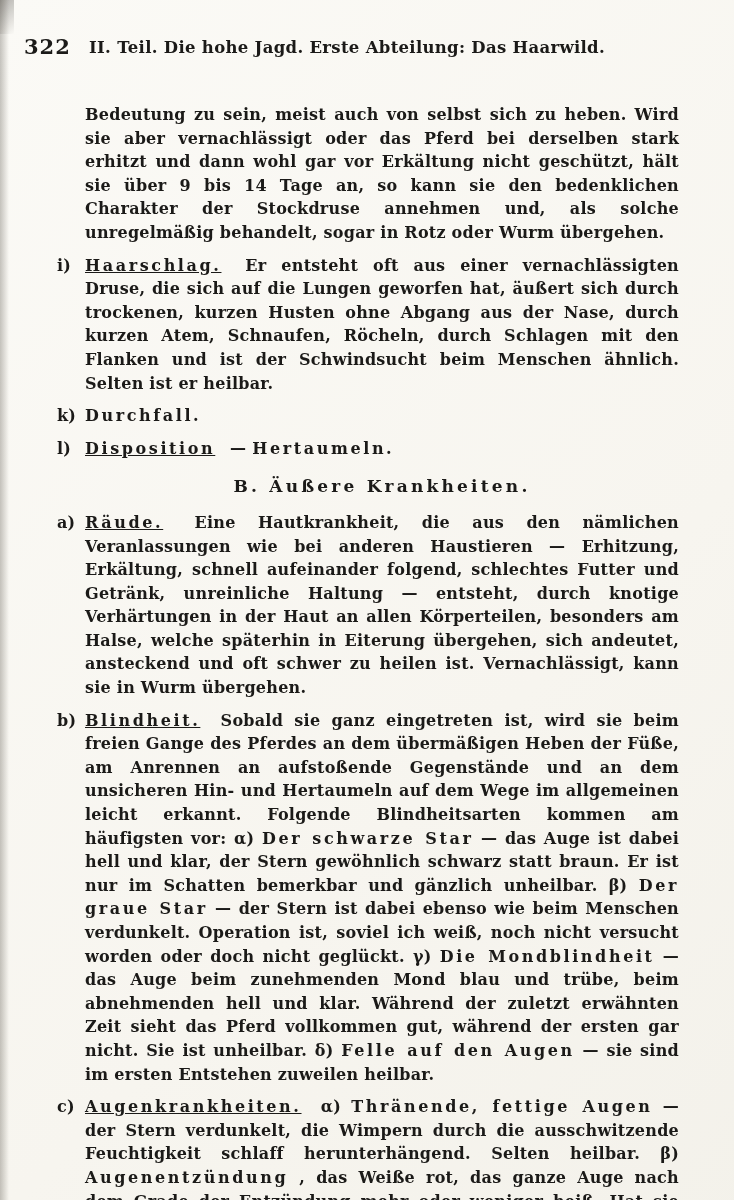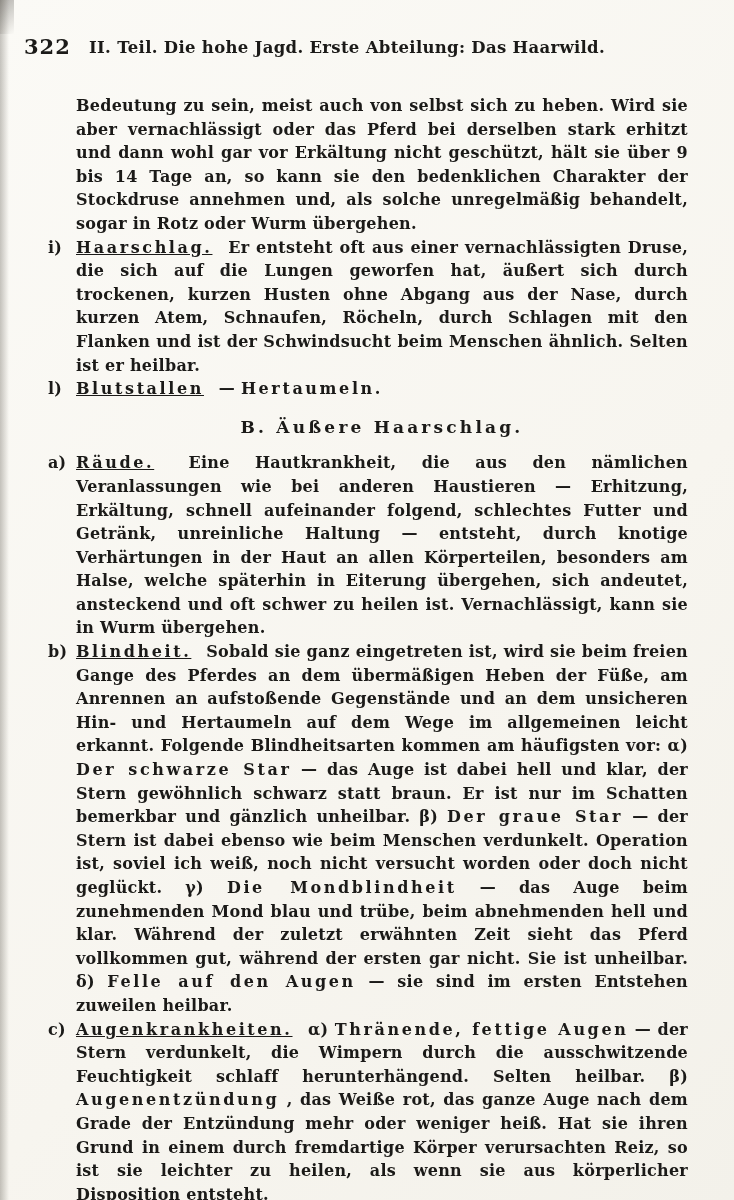--- a/index.html
+++ b/index.html
@@ -41,21 +41,21 @@
   }
 
   .page-body {
     padding: 28px 46px 0 76px;
     text-align: justify;
     font-size: 16px;
     line-height: 23.6px;
     font-weight: bold;
     letter-spacing: 0.25px;
   }
-  .para { margin: 0; }
+  .para { margin: 9px; }
   .item { text-indent: -28px; }
   .label { display: inline-block; width: 28px; text-indent: 0; }
   .seg.spaced { letter-spacing: 2.6px; }
   .seg.lead { margin-right: 9px; text-decoration: underline; }
   .section-heading {
     text-align: center;
     text-indent: 0;
     font-size: 17px;
     font-weight: bold;
     letter-spacing: 3.2px;
@@ -70,20 +70,21 @@
   <div class="edge-left"></div>
 
   <div class="header">
     <div class="page-number">322</div>
     <div class="running-title">II. Teil.  Die hohe Jagd.  Erste Abteilung:  Das Haarwild.</div>
   </div>
 
   <div class="page-body">
       <p class="para"><span class="seg">Bedeutung zu sein, meist auch von selbst sich zu heben.  Wird sie aber vernachlässigt oder das Pferd bei derselben stark erhitzt und dann wohl gar vor Erkältung nicht geschützt, hält sie über 9 bis 14 Tage an, so kann sie den bedenklichen Charakter der Stockdruse annehmen und, als solche unregelmäßig behandelt, sogar in Rotz oder Wurm übergehen.</span> </p>
       <p class="para item"><span class="label">i)</span><span class="seg spaced lead">Haarschlag.</span> <span class="seg"> Er entsteht oft aus einer vernachlässigten Druse, die sich auf die Lungen geworfen hat, äußert sich durch trockenen, kurzen Husten ohne Abgang aus der Nase, durch kurzen Atem, Schnaufen, Röcheln, durch Schlagen mit den Flanken und ist der Schwindsucht beim Menschen ähnlich. Selten ist er heilbar.</span> </p>
-      <p class="para item"><span class="label">l)</span><span class="seg spaced lead">Blutstallen</span> <span class="seg"> — </span> <span class="seg spaced">Hertaumeln.</span> </p>
-      <h3 class="section-heading">B. Äußere Haarschlag.</h3>
+      <p class="para item"><span class="label">k)</span><span class="seg spaced">Durchfall.</span> </p>
+      <p class="para item"><span class="label">l)</span><span class="seg spaced lead">Disposition</span> <span class="seg"> — </span> <span class="seg spaced">Hertaumeln.</span> </p>
+      <h3 class="section-heading">B. Äußere Krankheiten.</h3>
       <p class="para item"><span class="label">a)</span><span class="seg spaced lead">Räude.</span> <span class="seg"> Eine Hautkrankheit, die aus den nämlichen Veranlassungen wie bei anderen Haustieren — Erhitzung, Erkältung, schnell aufeinander folgend, schlechtes Futter und Getränk, unreinliche Haltung — entsteht, durch knotige Verhärtungen in der Haut an allen Körperteilen, besonders am Halse, welche späterhin in Eiterung übergehen, sich andeutet, ansteckend und oft schwer zu heilen ist.  Vernachlässigt, kann sie in Wurm übergehen.</span> </p>
       <p class="para item"><span class="label">b)</span><span class="seg spaced lead">Blindheit.</span> <span class="seg"> Sobald sie ganz eingetreten ist, wird sie beim freien Gange des Pferdes an dem übermäßigen Heben der Füße, am Anrennen an aufstoßende Gegenstände und an dem unsicheren Hin- und Hertaumeln auf dem Wege im allgemeinen leicht erkannt.  Folgende Blindheitsarten kommen am häufigsten vor: α) </span> <span class="seg spaced">Der schwarze Star</span> <span class="seg"> — das Auge ist dabei hell und klar, der Stern gewöhnlich schwarz statt braun.  Er ist nur im Schatten bemerkbar und gänzlich unheilbar.  β) </span> <span class="seg spaced">Der graue Star</span> <span class="seg"> — der Stern ist dabei ebenso wie beim Menschen verdunkelt.  Operation ist, soviel ich weiß, noch nicht versucht worden oder doch nicht geglückt. γ) </span> <span class="seg spaced">Die Mondblindheit</span> <span class="seg"> — das Auge beim zunehmenden Mond blau und trübe, beim abnehmenden hell und klar.  Während der zuletzt erwähnten Zeit sieht das Pferd vollkommen gut, während der ersten gar nicht.  Sie ist unheilbar.  δ) </span> <span class="seg spaced">Felle auf den Augen</span> <span class="seg"> — sie sind im ersten Entstehen zuweilen heilbar.</span> </p>
       <p class="para item"><span class="label">c)</span><span class="seg spaced lead">Augenkrankheiten.</span> <span class="seg"> α) </span> <span class="seg spaced">Thränende, fettige Augen</span> <span class="seg"> — der Stern verdunkelt, die Wimpern durch die ausschwitzende Feuchtigkeit schlaff herunterhängend.  Selten heilbar.  β) </span> <span class="seg spaced">Augenentzündung</span> <span class="seg">, das Weiße rot, das ganze Auge nach dem Grade der Entzündung mehr oder weniger heiß.  Hat sie ihren Grund in einem durch fremdartige Körper verursachten Reiz, so ist sie leichter zu heilen, als wenn sie aus körperlicher Disposition entsteht.</span> </p>
     </div>
 
 </div>
 
 </body></html>

